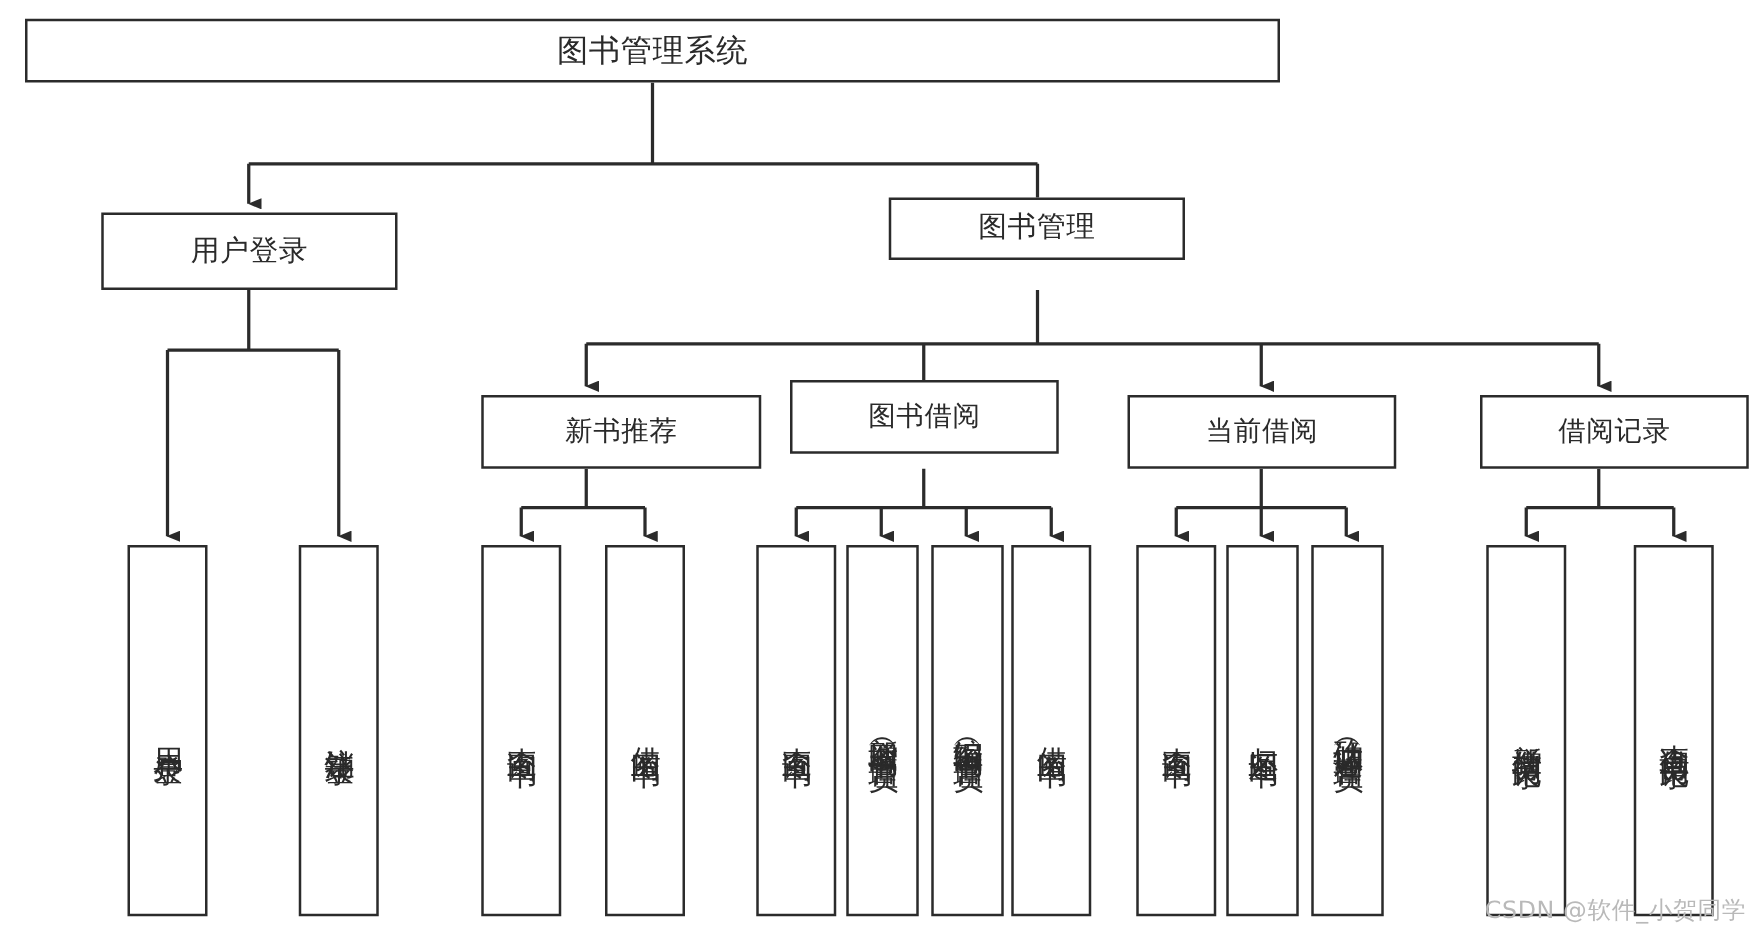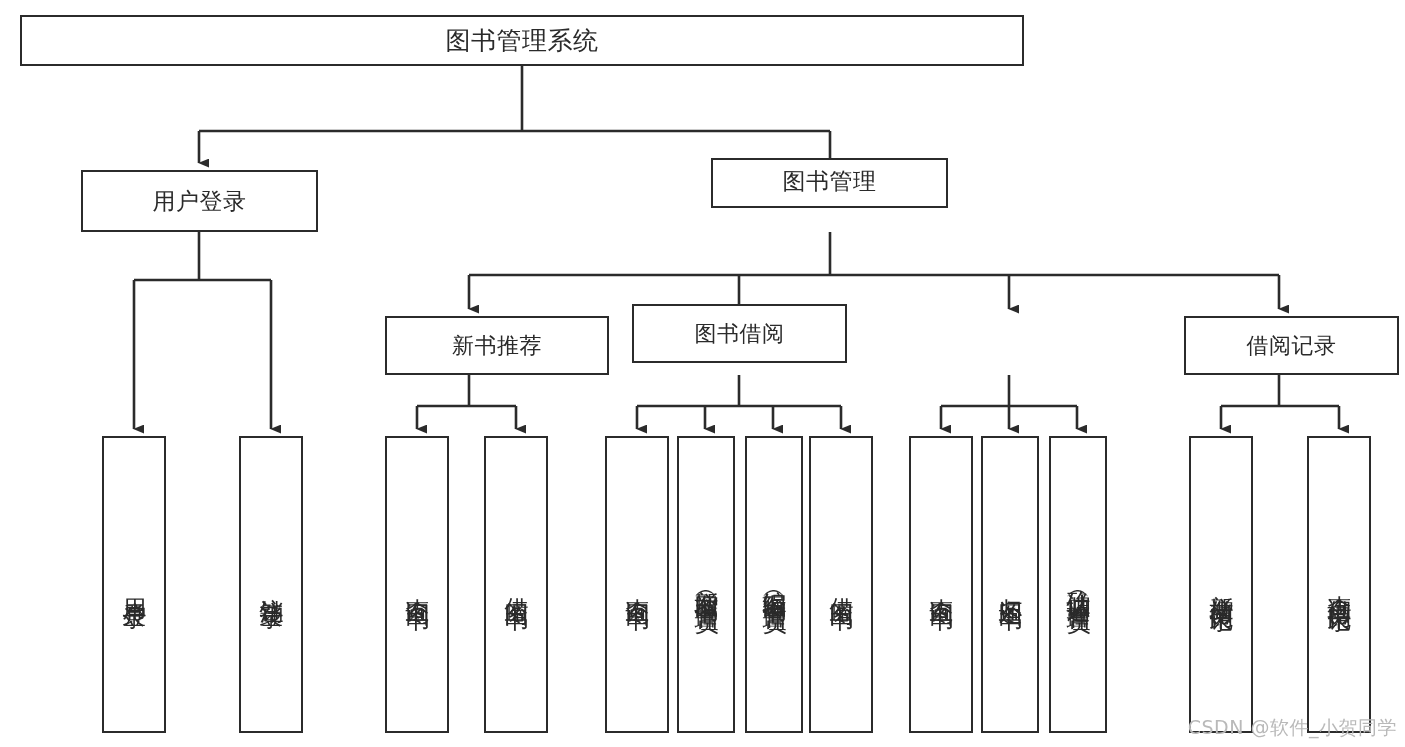--- a/index.html
+++ b/index.html
@@ -143,20 +143,23 @@
   <div class="node horiz lvl2" style="left:711px; top:158px; width:237px; height:50px;font-family:Liberation Mono, monospace;">
     <span class="node-label">图书管理</span>
   </div>
 
   <div class="node horiz lvl3" style="left:362px; top:316px; width:224px; height:59px;margin-left:23px;">
     <span class="node-label">新书推荐</span>
   </div>
   <div class="node horiz lvl3" style="left:632px; top:304px; width:215px; height:59px;">
     <span class="node-label">图书借阅</span>
   </div>
+  <div class="node horiz lvl3" style="left:902px; top:316px; width:215px; height:59px;">
+    <span class="node-label">当前借阅</span>
+  </div>
   <div class="node horiz lvl3" style="left:1172px; top:316px; width:215px; height:59px;margin-left:12px;">
     <span class="node-label">借阅记录</span>
   </div>
 
   <div class="node leaf" style="left:102px; top:436px; width:64px; height:297px;">
     <span class="node-label">用户登录</span>
   </div>
   <div class="node leaf" style="left:239px; top:436px; width:64px; height:297px;">
     <span class="node-label">注销登录</span>
   </div>

